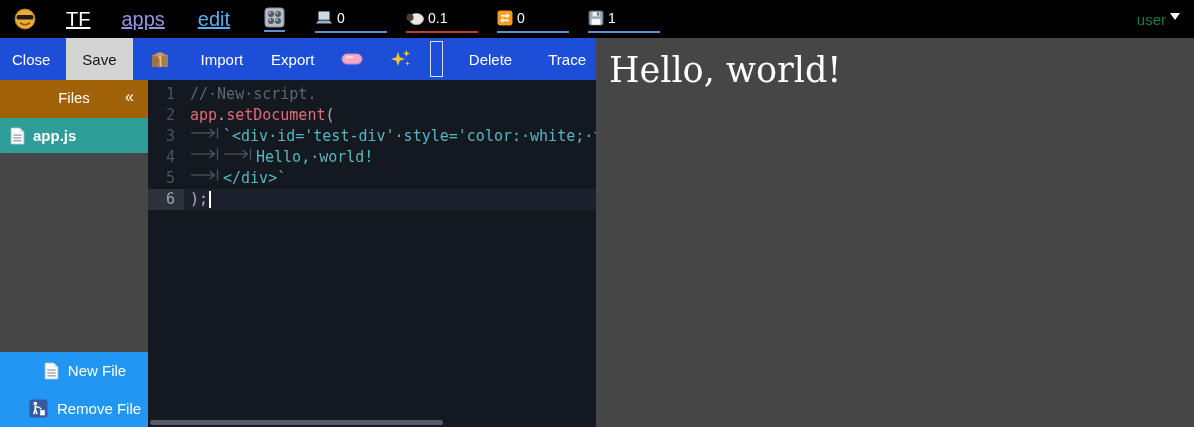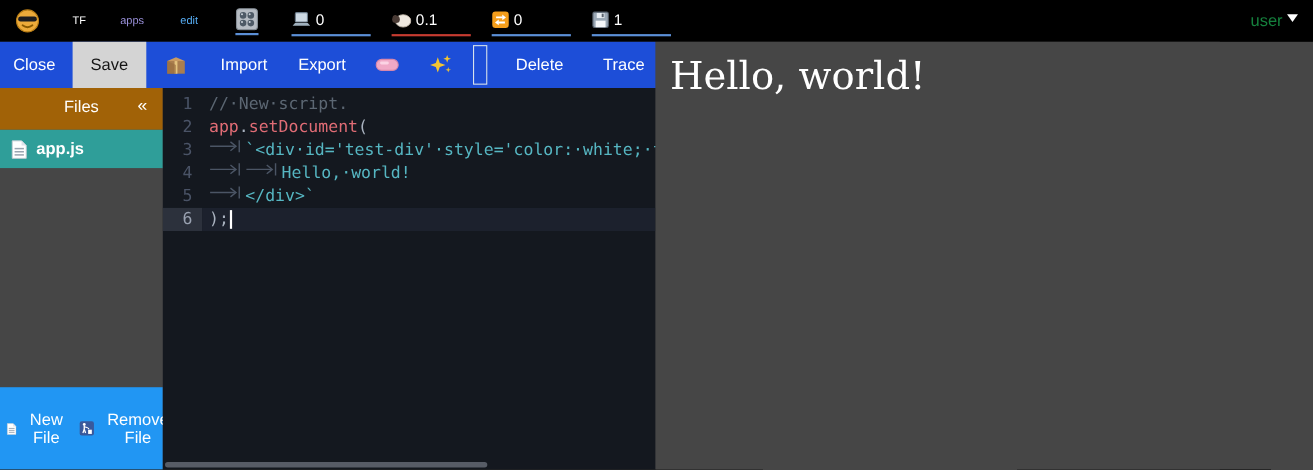--- a/index.html
+++ b/index.html
@@ -3,21 +3,21 @@
 <meta charset="utf-8">
 <style>
   html,body{margin:0;padding:0;background:#000;}
   #app{position:relative;width:1194px;height:427px;overflow:hidden;
        font-family:"Liberation Sans",sans-serif;background:#464646;}
 
   
   .topbar{position:absolute;left:0;top:0;width:1194px;height:38px;background:#000;
           display:flex;align-items:center;padding:0;box-sizing:border-box;}
   .topbar .logo{margin-left:14px;width:22px;height:22px;display:inline-flex;}
-  .toplink{font-size:10px;cursor:pointer;}
+  .toplink{font-size:20px;text-decoration:underline;cursor:pointer;}
   .toplink.tf{color:#ffffff;margin-left:30px;font-weight:500;}
   .toplink.apps{color:#9b92dc;margin-left:31px;}
   .toplink.edit{color:#57aef5;margin-left:33px;}
   .knobs-link{margin-left:34px;display:inline-flex;padding-bottom:2px;border-bottom:2px solid #5b8fd6;cursor:pointer;}
   .meter{margin-left:19px;width:72px;height:26px;display:inline-flex;align-items:center;gap:4px;
          border-bottom:2px solid #5b8fd6;color:#fff;font-size:14px;}
   .meter:first-of-type{margin-left:30px;}
   .meter svg{flex:0 0 auto;}
   .user-menu{margin-left:auto;margin-right:14px;color:#15803d;font-size:15px;
              display:inline-flex;align-items:flex-start;gap:4px;cursor:pointer;}
@@ -37,21 +37,21 @@
 
   
   .sb-header{position:absolute;left:0;top:80px;width:148px;height:38px;background:#a16207;}
   .sb-header .title{position:absolute;left:0;right:0;top:9px;text-align:center;color:#fff;font-size:15px;}
   .sb-header .collapse{position:absolute;right:14px;top:8px;color:#fff;font-size:16px;cursor:pointer;}
   .file-row{position:absolute;left:0;top:118px;width:148px;height:35px;background:#2f9e99;
             display:flex;align-items:center;gap:8px;padding-left:10px;box-sizing:border-box;cursor:pointer;text-align:right;}
   .file-row .fname{color:#fff;font-size:15px;font-weight:bold;}
   .sb-body{position:absolute;left:0;top:153px;width:148px;height:199px;background:#464646;}
   .sb-actions{position:absolute;left:0;top:352px;width:148px;height:75px;background:#2196f3;
-              display:flex;}
+              display:flex;flex-direction:column;padding-left:11px;}
   .sb-action{flex:1;display:flex;align-items:center;justify-content:center;gap:9px;
              color:#fff;font-size:15px;background:transparent;border:none;
              font-family:"Liberation Sans",sans-serif;cursor:pointer;}
 
   
   .editor{position:absolute;left:148px;top:80px;width:448px;height:347px;background:#14181f;
           font-family:"DejaVu Sans Mono","Liberation Mono",monospace;font-size:15px;overflow:hidden;}
   .gutter{position:absolute;left:0;top:4px;width:36px;}
   .gutter .ln{height:21px;line-height:21px;text-align:right;padding-right:9px;color:#4a5366;}
   .gutter .ln.active{background:#2c313c;color:#9aa2b1;}

